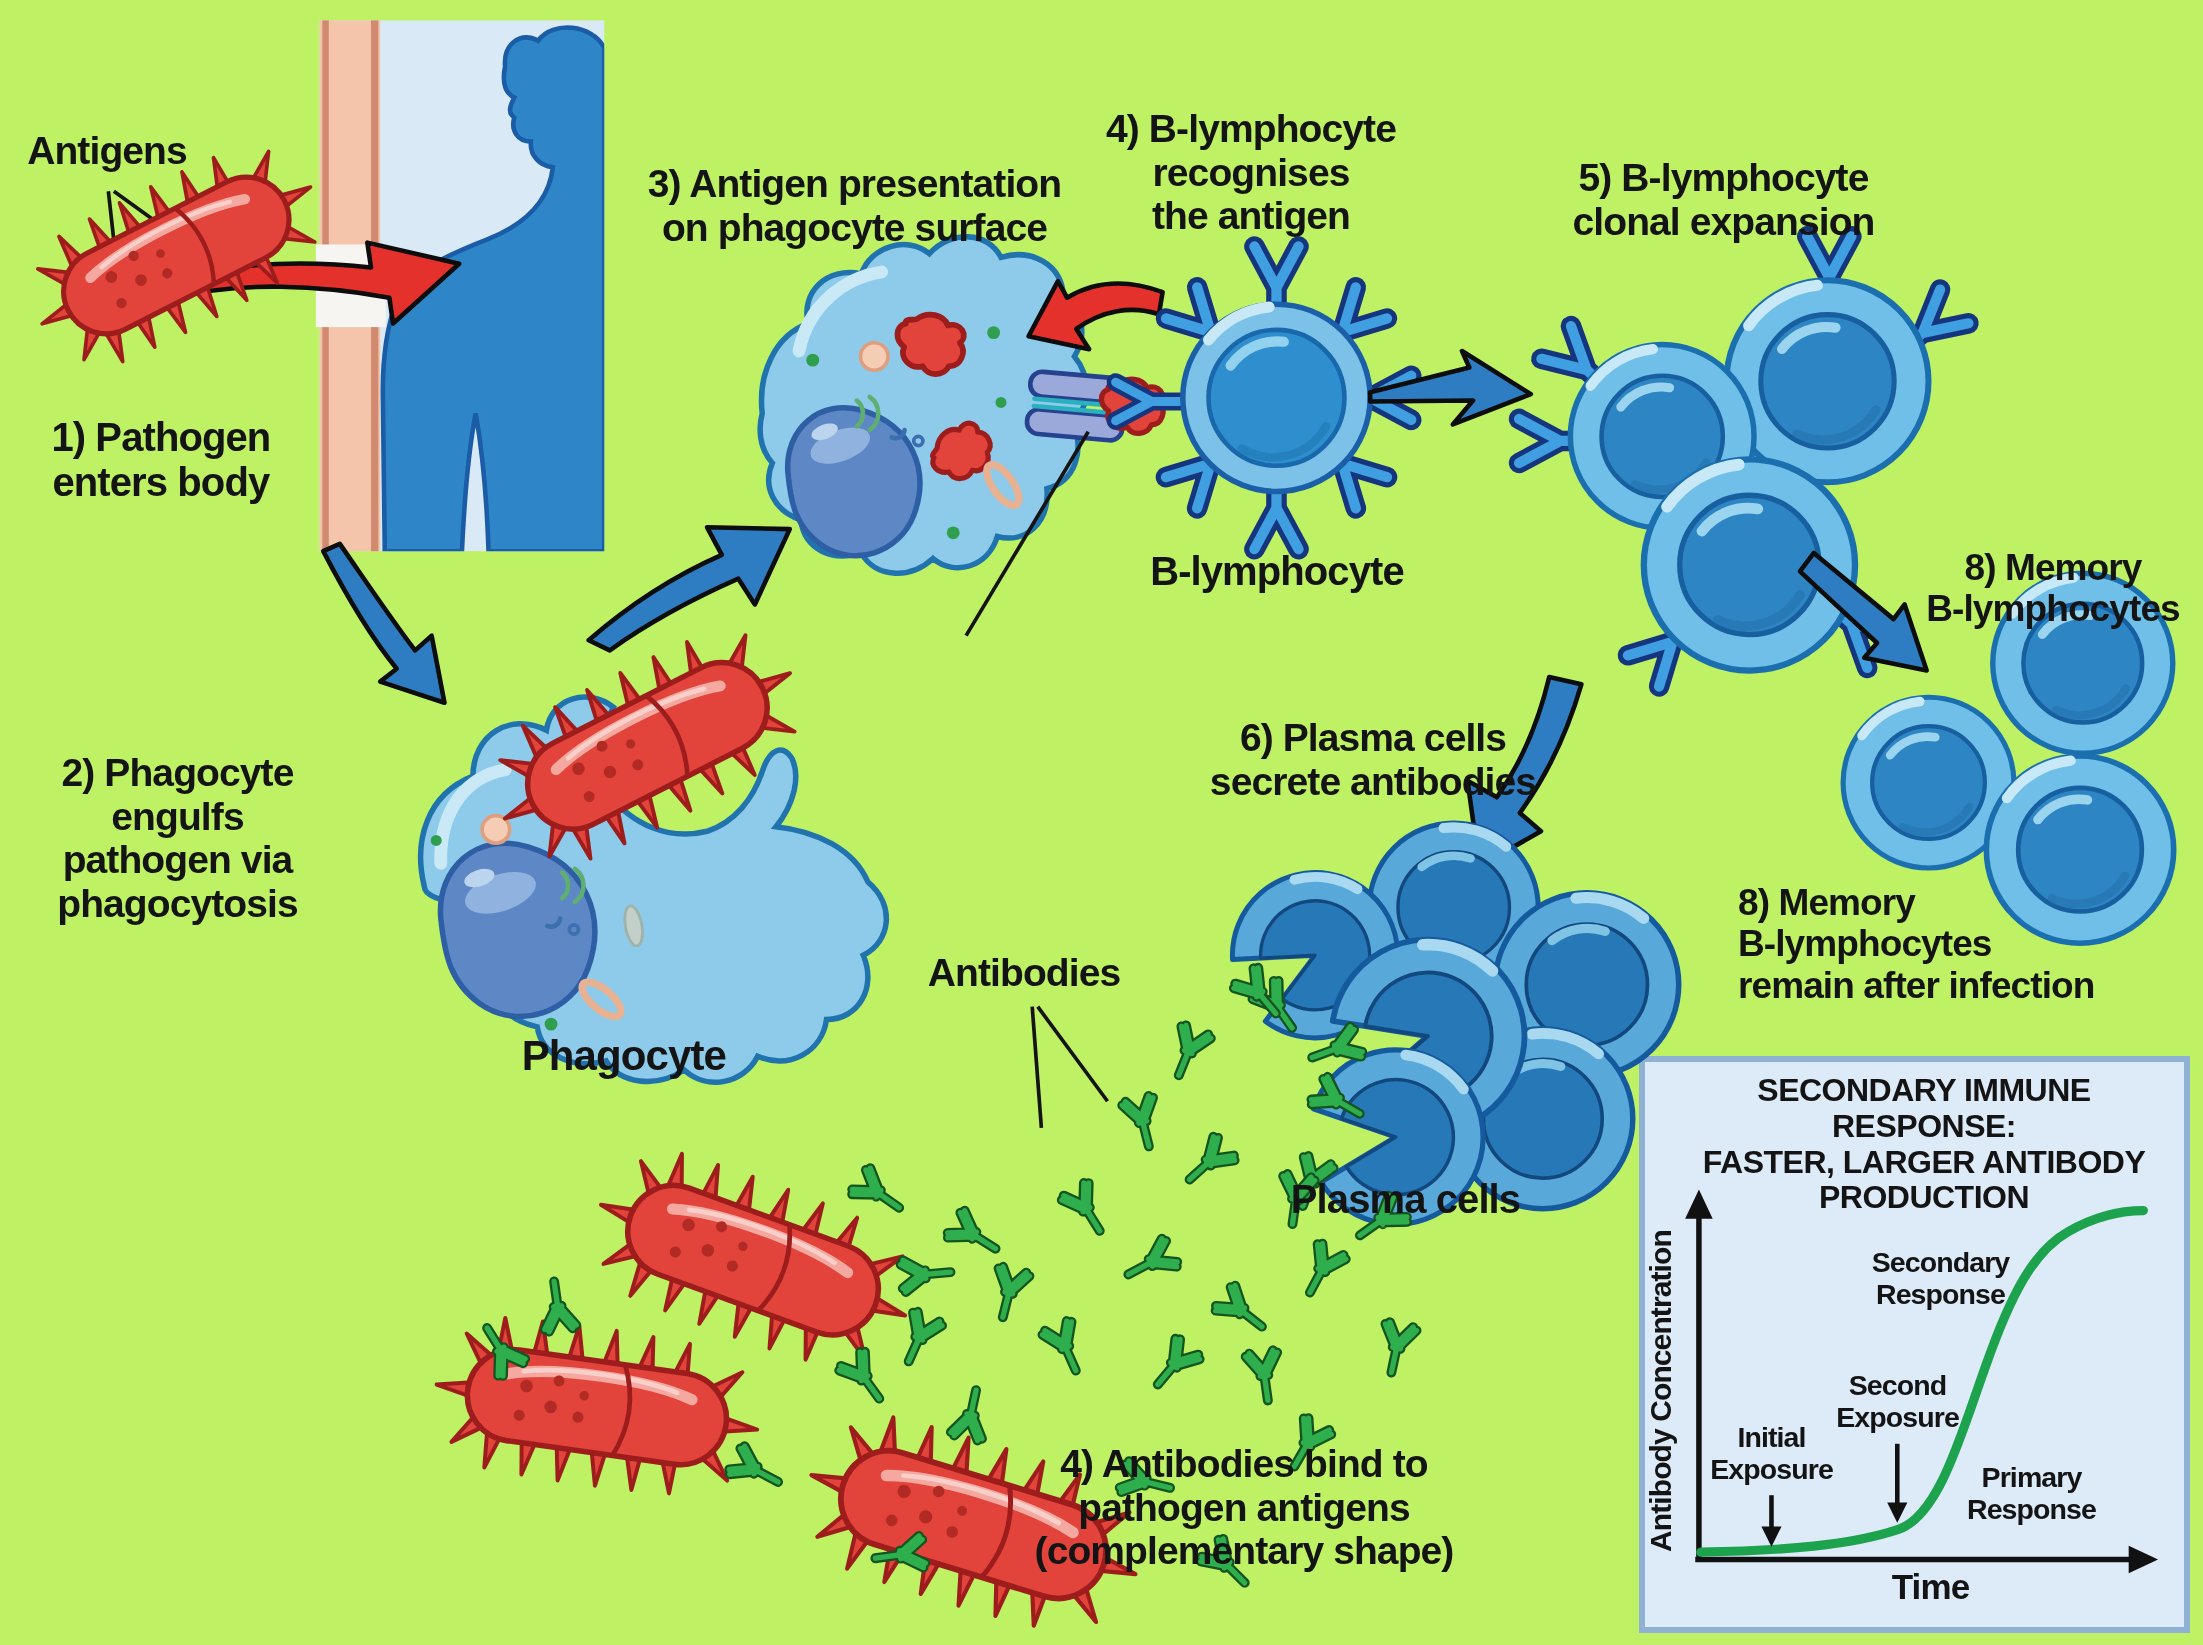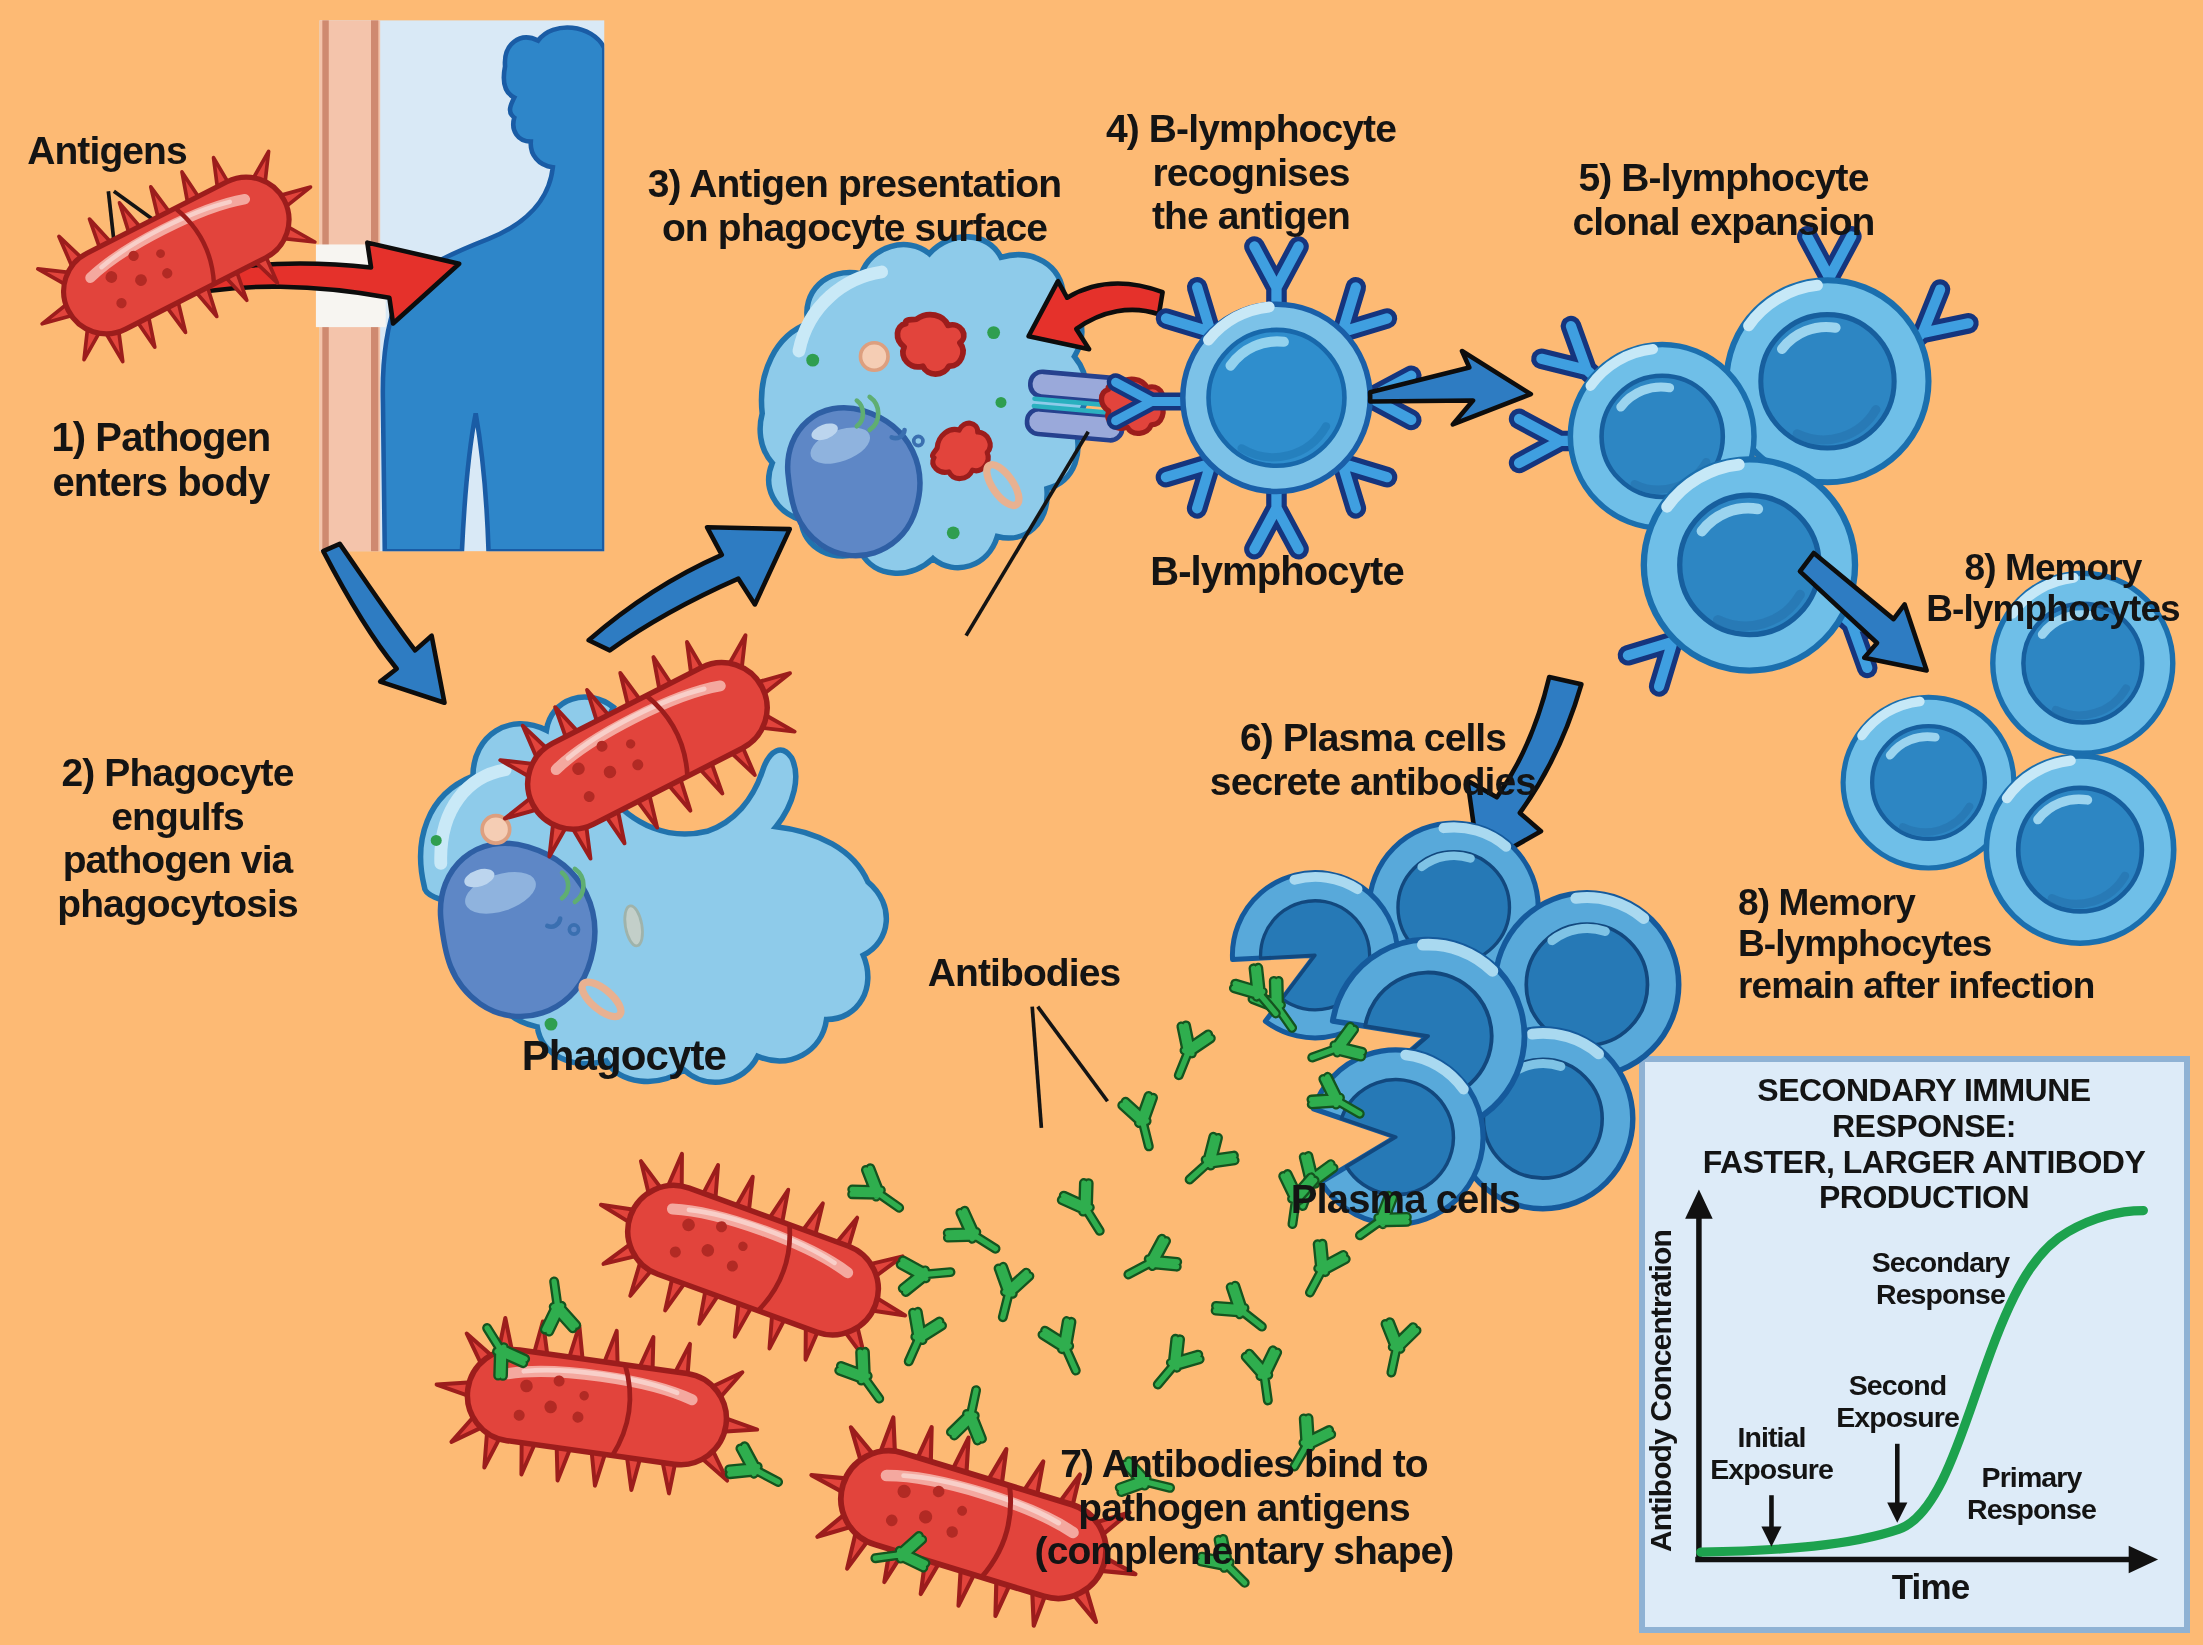--- a/index.html
+++ b/index.html
@@ -1,16 +1,16 @@
 <!DOCTYPE html>
 <html style="font-size:14.7px"><head>
 <meta charset="utf-8">
 <style>
   html,body{margin:0;padding:0;background:#f7f5f1;}
-  .stage{position:relative;width:2204px;height:1646px;background:#fdba74;overflow:hidden;
+  .stage{position:relative;width:2204px;height:1646px;background:#bef264;overflow:hidden;
          font-family:"Liberation Sans",sans-serif;color:#141414;}
   .art{position:absolute;left:0;top:0;pointer-events:none;}
   .lbl{position:absolute;font-weight:700;line-height:1.12;letter-spacing:-0.9px;
        white-space:pre-line;color:#141414;}
   .ctr{text-align:center;}
   .inset{position:absolute;left:1639px;top:1056px;width:551px;height:577px;
          background:#ddebf8;border:6.4px solid #8fb2d4;box-sizing:border-box;}
   .ylab{writing-mode:vertical-rl;transform:rotate(180deg);text-align:center;}
 </style>
 </head>
@@ -306,21 +306,21 @@
 B-lymphocytes
 remain after infection</div>
 
   <div class="lbl ctr" style="left:1180px;top:716px;width:386px;font-size:39px;">6) Plasma cells
 secrete antibodies</div>
 
   <div class="lbl ctr" style="left:1263px;top:1177px;width:285px;font-size:40px;">Plasma cells</div>
 
   <div class="lbl ctr" style="left:916px;top:951px;width:216px;font-size:39px;">Antibodies</div>
 
-  <div class="lbl ctr" style="left:996px;top:1442px;width:496px;font-size:39px;">7) Antibodies bind to
+  <div class="lbl ctr" style="left:996px;top:1442px;width:496px;font-size:39px;">4) Antibodies bind to
 pathogen antigens
 (complementary shape)</div>
 
   <div class="lbl ctr" style="left:1667px;top:1073px;width:514px;font-size:32px;letter-spacing:-0.5px;">SECONDARY IMMUNE RESPONSE:
 FASTER, LARGER ANTIBODY
 PRODUCTION</div>
 
   <div class="lbl ylab" style="left:1644px;top:1221px;width:39px;height:340px;font-size:30px;">Antibody Concentration</div>
 
   <div class="lbl ctr" style="left:1793px;top:1567px;width:275px;font-size:35px;">Time</div>

